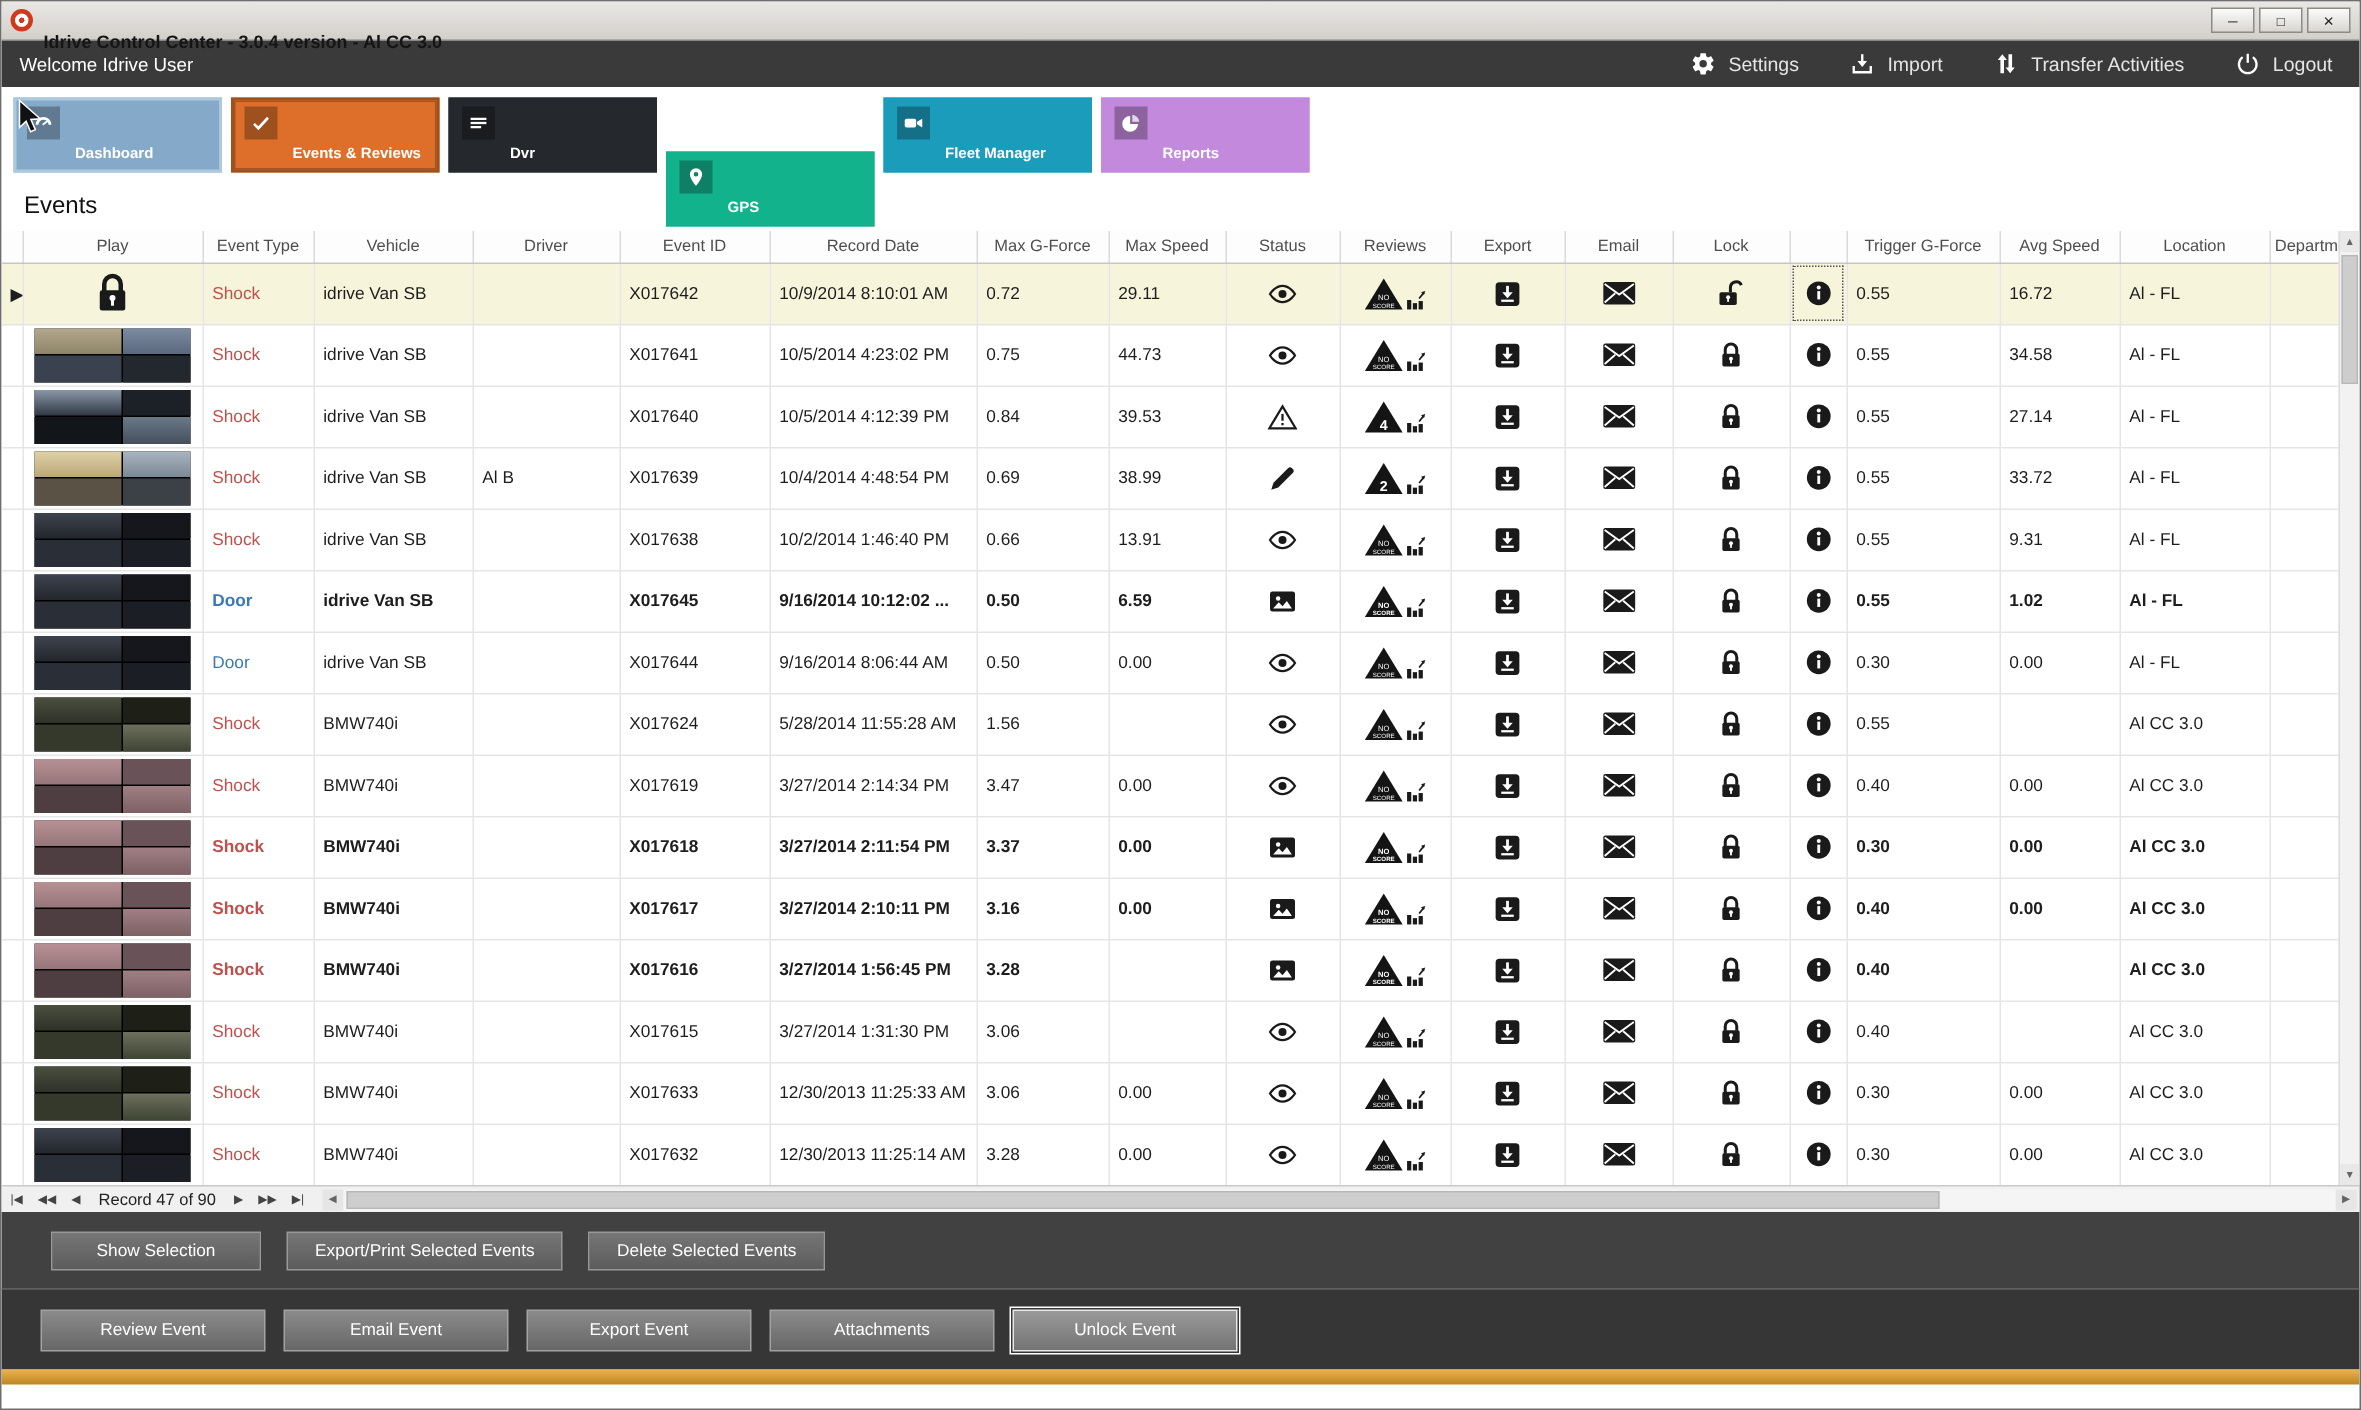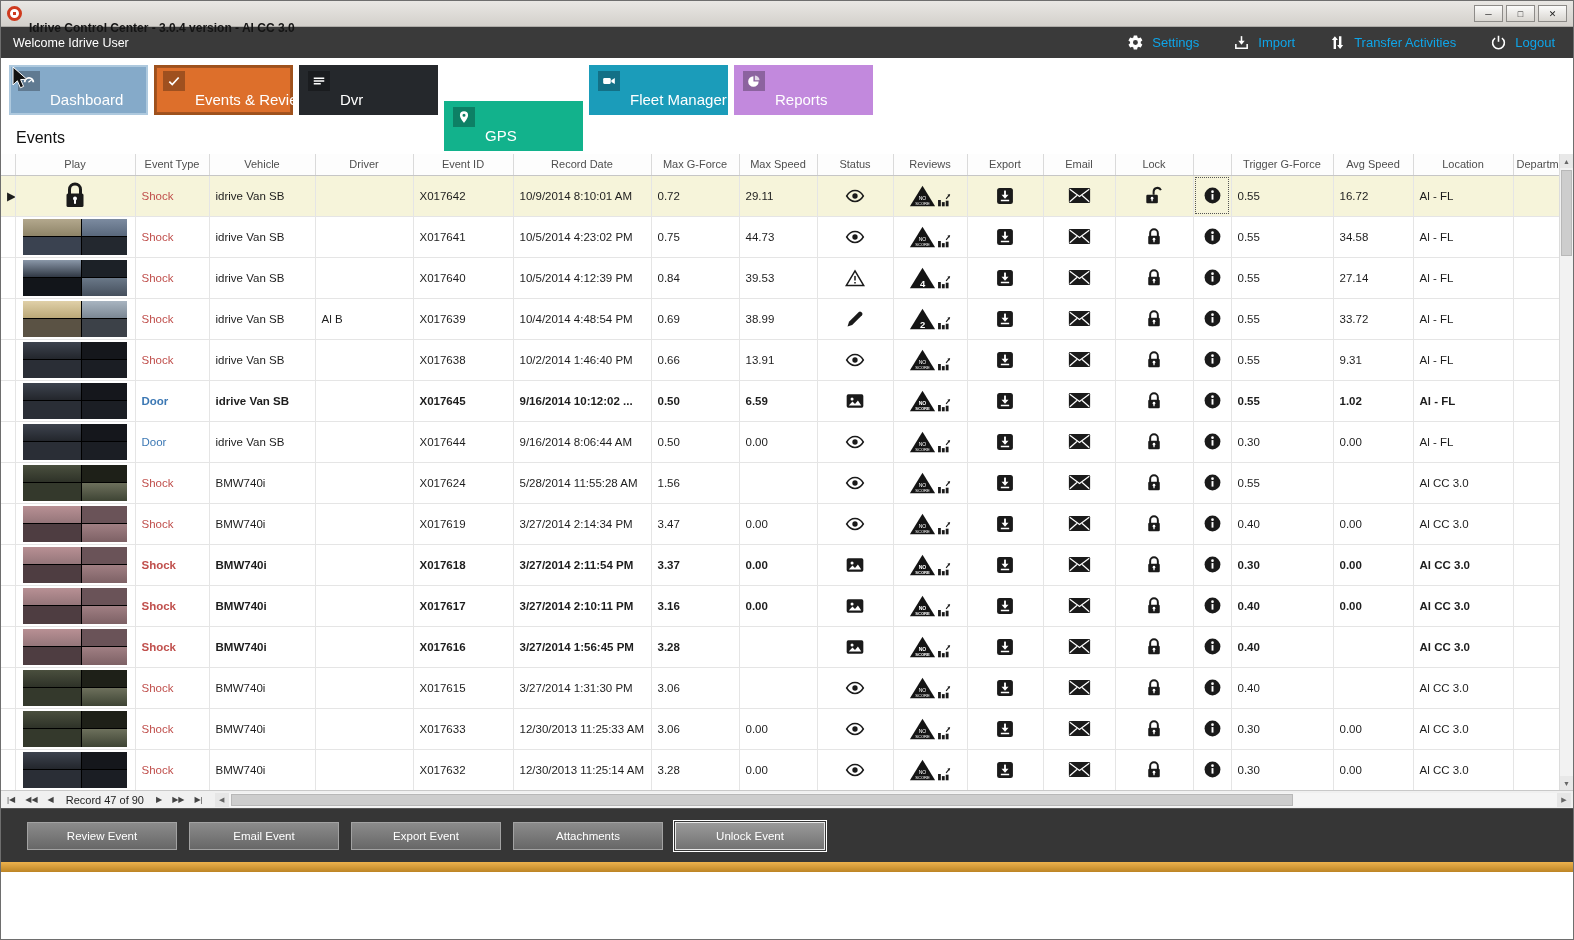--- a/index.html
+++ b/index.html
@@ -12,28 +12,28 @@
   
   .titlebar { height:26px; background:linear-gradient(#e9e7e4,#d3d0cb); display:flex; align-items:center; padding:0 6px; border-bottom:1px solid #aeaca8; }
   .app-icon { width:15px; height:15px; border-radius:50%; border:3px solid #cf3a1e; background:radial-gradient(circle,#cf3a1e 0 28%, #fff 30%); flex:0 0 auto; }
   .title-text { font-weight:bold; font-size:12px; color:#151515; margin-left:7px; white-space:nowrap;margin-top:28px; }
   .win-controls { margin-left:auto; display:flex; gap:3px; }
   .win-btn { width:29px; height:17px; background:linear-gradient(#fbfbfa,#d9d6d1); border:1px solid #8d8b88; font-size:9px; color:#222; display:flex; align-items:center; justify-content:center; cursor:pointer; font-family:"Liberation Sans",sans-serif; }
   
   .topbar { height:31px; background:#3a3a3a; color:#fff; display:flex; align-items:center; padding:0 12px; }
   .welcome { font-size:12.5px; }
   .top-actions { margin-left:auto; display:flex; gap:34px; align-items:center; padding-right:6px; }
-  .top-action { display:flex; align-items:center; gap:8px; font-size:13px; color:#0ea5e9; cursor:pointer; }
+  .top-action { display:flex; align-items:center; gap:8px; font-size:13px; color:#e5e5e5; cursor:pointer; }
   .top-action svg { width:17px; height:17px; display:block; }
   
   .tiles { background:#fff; padding:7px 8px 5px; display:flex; gap:6px; height:62px; position:relative; }
   .tile { width:139px; height:50px; color:#fff; padding:4px 7px 5px; display:flex; flex-direction:column; justify-content:space-between; cursor:pointer; position:relative; }
   .tile-icon { width:22px; height:22px; background:rgba(0,0,0,.28); display:flex; align-items:center; justify-content:center; }
   .tile-icon svg { width:14px; height:14px; display:block; }
-  .tile-label { font-size:15px; font-weight:normal; white-space:nowrap;padding-left:32px; }
+  .tile-label { font-size:10px; font-weight:bold; white-space:nowrap;padding-left:32px; }
   .cursor-arrow { position:absolute; left:10px; top:8px; width:19px; height:24px; z-index:5; pointer-events:none; }
   
   .page-title { height:34px; font-size:16px; color:#111; padding:9px 0 0 15px; background:#fff; }
   .group-bar { height:18px; background:#ededed; border-top:1px solid #d6d6d6; border-bottom:1px solid #cecece; font-size:10.5px; color:#333; display:flex; align-items:center; padding:0 6px; }
   .group-bar-icon { margin-left:auto; width:13px; height:11px; cursor:pointer; }
   .group-bar-icon svg { width:13px; height:11px; display:block; }
   
   .grid-wrap { position:relative; height:636px; overflow:hidden; background:#fff; }
   table.grid { border-collapse:collapse; table-layout:fixed; width:1560px; }
   table.grid th {
@@ -1442,20 +1442,25 @@
       </div>
     <div class="hscroll">
       <span class="hs-btn">◀</span>
       <div class="hs-track">
         <div class="hs-thumb"></div>
       </div>
       <span class="hs-btn">▶</span>
     </div>
   </div>
 
+  <div class="panel1" id="panel1">
+      <button class="sel-btn">Show Selection</button>
+      <button class="sel-btn">Export/Print Selected Events</button>
+      <button class="sel-btn">Delete Selected  Events</button>
+    </div>
   <div class="panel2" id="panel2">
       <button class="evt-btn ">Review Event</button>
       <button class="evt-btn ">Email Event</button>
       <button class="evt-btn ">Export Event</button>
       <button class="evt-btn ">Attachments</button>
       <button class="evt-btn focused">Unlock Event</button>
     </div>
   <div class="bottom-strip"></div>
 
 </div>

